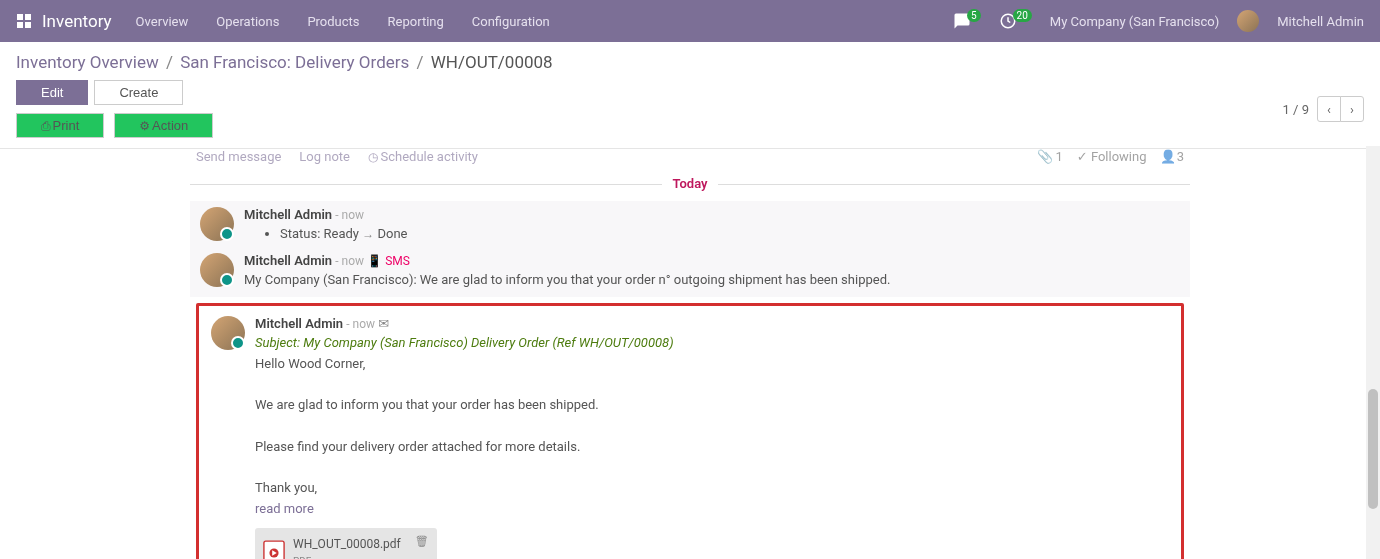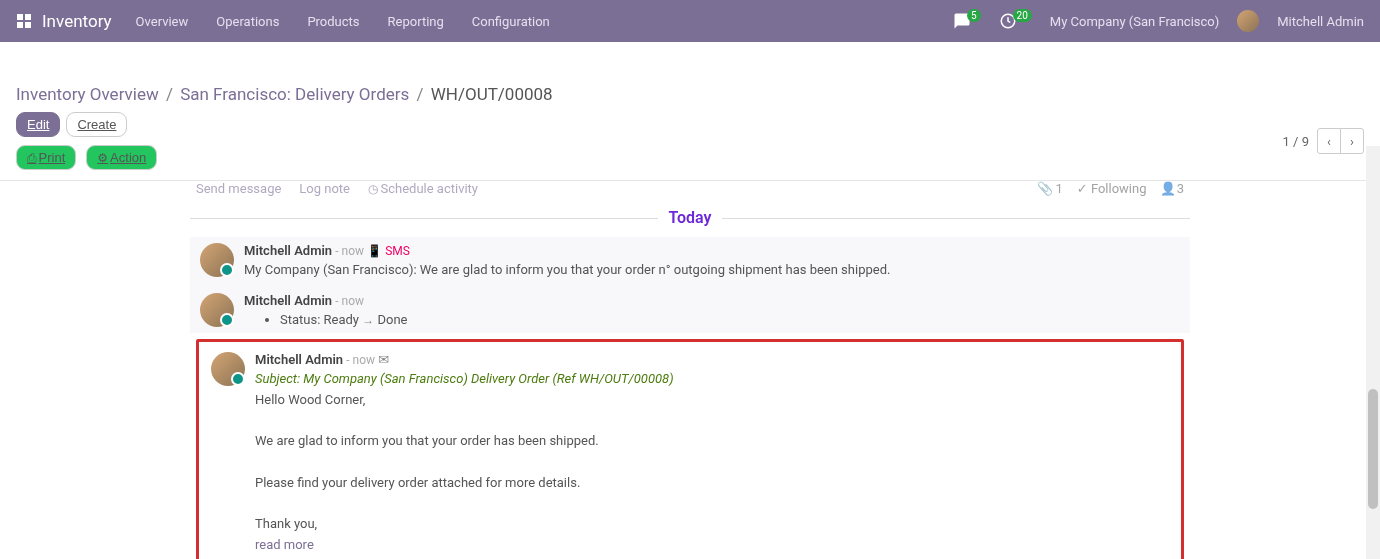--- a/index.html
+++ b/index.html
@@ -11,46 +11,46 @@
 .topnav .menu { display: flex; gap: 28px; flex: 1; align-items: center; }
 .topnav .menu-item { color: #e5e0ee; font-size: 13px; cursor: pointer; }
 .topnav .right { display: flex; align-items: center; gap: 18px; }
 .topnav .icon-badge { position: relative; display: flex; align-items: center; }
 .topnav .badge { background: #28a745; color: #fff; font-size: 10px; padding: 1px 4px; border-radius: 8px; margin-left: -4px; position: relative; top: -6px; }
 .topnav .company { color: #e5e0ee; font-size: 13px; }
 .topnav .avatar-sm { width: 22px; height: 22px; border-radius: 50%; background: linear-gradient(135deg,#d4a574,#8b7355); }
 .topnav .user { color: #e5e0ee; font-size: 13px; }
 
 .breadcrumb-bar { padding: 10px 16px 0; border-bottom: 1px solid #e5e5e5; }
-.breadcrumb { font-size: 17px; color: #7c6f96; margin-top: 32px; }
+.breadcrumb { font-size: 17px; color: #7c6f96; }
 .breadcrumb .sep { color: #888; margin: 0 3px; }
 .breadcrumb .current { color: #555; }
 
 .control-row { display: flex; align-items: center; justify-content: space-between; padding: 8px 16px 10px; }
 .control-left { display: flex; gap: 8px; flex-direction: column; }
 .btn-group-1 { display: flex; gap: 6px; }
 .btn-group-2 { display: flex; gap: 10px; }
-.btn { border: 1px solid #ccc; background: #fff; padding: 4px 10px; font-size: 13px; border-radius: 9px; cursor: pointer; color: #555; text-decoration: underline; }
+.btn { border: 1px solid #ccc; background: #fff; padding: 4px 24px; font-size: 13px; border-radius: 0; cursor: pointer; color: #555; }
 .btn.primary { background: #7c6f96; color: #fff; border-color: #7c6f96; }
 .btn.flat { border: 1px solid #ccc; background: #22c55e; }
 
 .pager { display: flex; align-items: center; gap: 8px; color: #666; font-size: 13px; }
 .pager .nav { display: flex; }
 .pager .nav-btn { border: 1px solid #ccc; background: #fff; width: 24px; height: 26px; display: flex; align-items: center; justify-content: center; cursor: pointer; }
 .pager .nav-btn:first-child { border-radius: 3px 0 0 3px; }
 .pager .nav-btn:last-child { border-radius: 0 3px 3px 0; margin-left: -1px; }
 .chatter { width: 1000px; margin: 0 auto; padding-top: 0; }
 .chatter-header { display: flex; align-items: flex-start; justify-content: space-between; padding: 0 6px 6px; color: #7c6f96; font-size: 13px; opacity: .6; }
 .chatter-header .tabs { display: flex; gap: 18px; }
 .chatter-header .tabs span { cursor: pointer; }
 .chatter-header .right-ind { display: flex; gap: 14px; align-items: center; color: #666; }
 
 .today-divider { position: relative; text-align: center; margin: 6px 0 10px; }
 .today-divider hr { border: none; border-top: 1px solid #ddd; position: absolute; top: 50%; left: 0; right: 0; }
-.today-divider span { background: #fff; padding: 0 10px; position: relative; color: #6d28d9; font-size: 16px; font-weight: 600; }
+.today-divider span { background: #fff; padding: 0 10px; position: relative; color: #be185d; font-size: 13px; font-weight: 600; }
 
 .msg { display: flex; gap: 10px; padding: 6px 10px; }
 .msg.bg { background: #f8f7f9; }
 .msg .avatar { width: 34px; height: 34px; border-radius: 50%; background: linear-gradient(135deg,#d4a574,#8b7355); position: relative; flex-shrink: 0; }
 .msg .avatar::after { content:''; position:absolute; right:0; bottom:0; width:10px; height:10px; background:#0d9488; border:2px solid #fff; border-radius:50%; }
 .msg .body { flex: 1; }
 .msg .author { font-weight: 600; color: #444; font-size: 13px; }
 .msg .time { color: #aaa; font-size: 12px; }
 .msg .sms-tag { color: #e06; font-size: 12px; }
 .msg .mail-icon { color: #888; font-size: 13px; }
@@ -163,35 +163,35 @@
 
   <div class="today-divider">
     <hr><span>Today</span>
   </div>
 
   <div class="msg bg">
     <div class="avatar"></div>
     <div class="body">
       <span class="author">Mitchell Admin</span>
       <span class="time">- now</span>
-      <span class="sms-tag">📱 <span>SMS</span></span>
-      <div class="content">My Company (San Francisco): We are glad to inform you that your order n° outgoing shipment has been shipped.</div>
+      <ul>
+          <li class="status-line">
+        <span>Status: Ready</span> <span class="arrow">→</span> <span>Done</span>
+      </li>
+        </ul>
     </div>
   </div>
 
   <div class="msg bg">
     <div class="avatar"></div>
     <div class="body">
       <span class="author">Mitchell Admin</span>
       <span class="time">- now</span>
-      <ul>
-          <li class="status-line">
-        <span>Status: Ready</span> <span class="arrow">→</span> <span>Done</span>
-      </li>
-        </ul>
+      <span class="sms-tag">📱 <span>SMS</span></span>
+      <div class="content">My Company (San Francisco): We are glad to inform you that your order n° outgoing shipment has been shipped.</div>
     </div>
   </div>
 
   <div class="msg highlighted">
     <div class="avatar"></div>
     <div class="body">
       <span class="author">Mitchell Admin</span>
       <span class="time">- now</span>
       <span class="mail-icon">✉</span>
       <div class="content">

